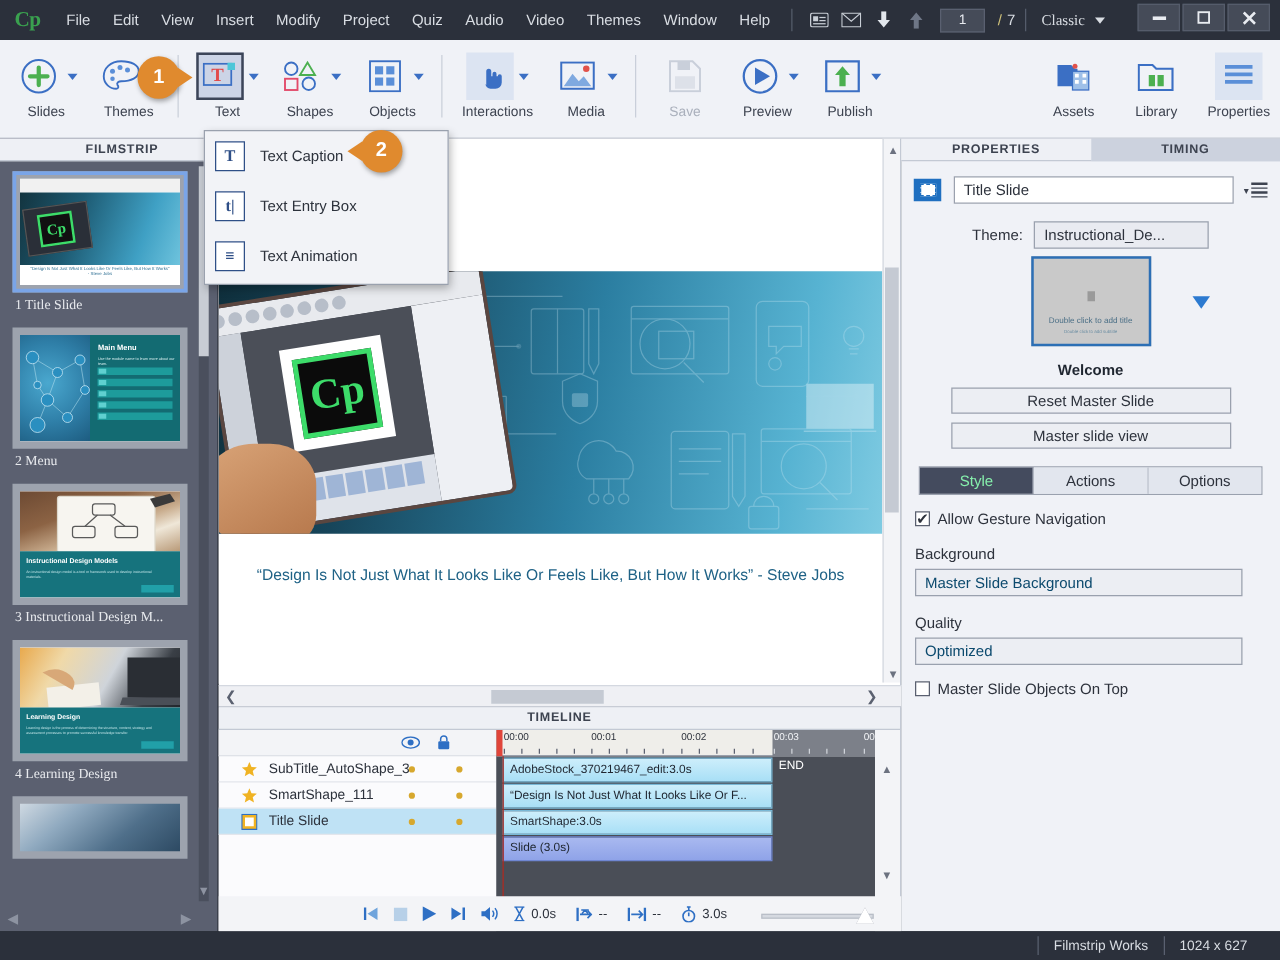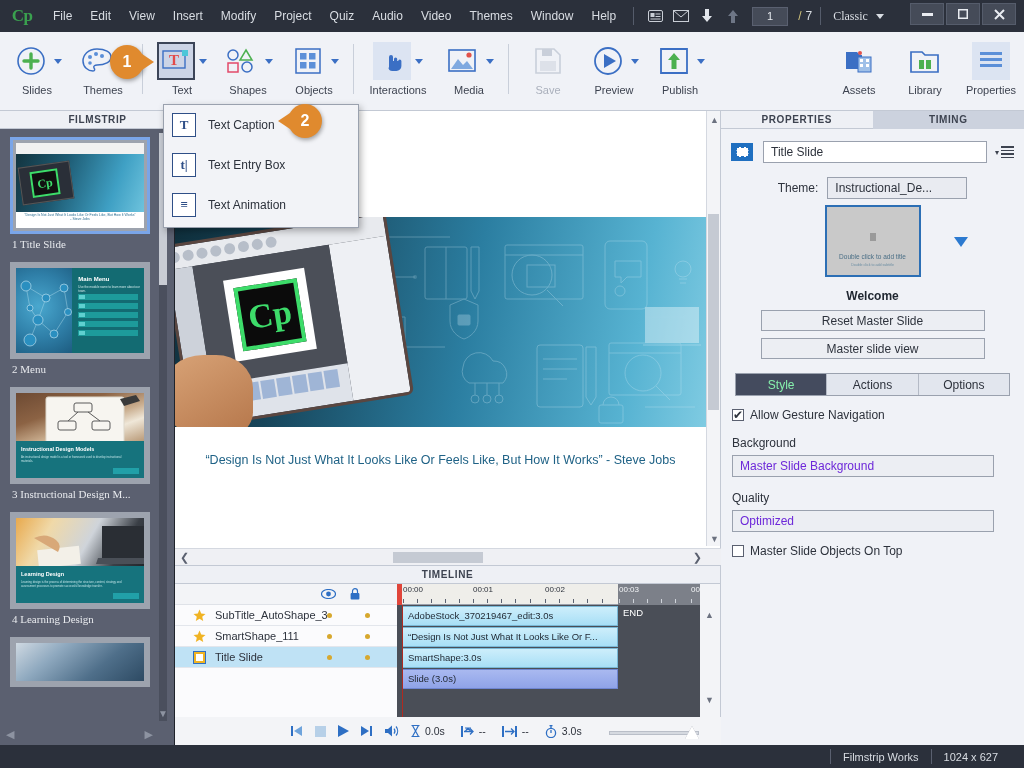--- a/index.html
+++ b/index.html
@@ -370,21 +370,21 @@
   .p-seg div.active { background: #444b5e; color: #86efac; }
   .p-check { display: flex; align-items: center; margin: 12px 0 0 11px; }
   .cbox {
     width: 12px; height: 12px; border: 1px solid #5a6070; background: #fff; margin-right: 6px;
     display: flex; align-items: center; justify-content: center; font-size: 10px; color: #1f2630;
   }
   .p-check span { font-size: 12px; color: #2d323c; }
   .p-fieldlabel { font-size: 12px; color: #2d323c; margin: 14px 0 5px 11px; }
   .p-widesel {
     width: 262px; height: 22px; margin-left: 11px; background: #eceef3; border: 1px solid #9aa1ae;
-    font-size: 12px; color: #6d28d9; padding: 0 7px; line-height: 20px; position: relative;
+    font-size: 12px; color: #0c4a6e; padding: 0 7px; line-height: 20px; position: relative;
   }
 
   
   .statusbar {
     position: absolute; left: 0; bottom: 0; width: 1024px; height: 23px;
     background: #2b303b; display: flex; align-items: center; justify-content: flex-end;
     color: #d9dde3; font-size: 11px;
   }
   .sb-sep { width: 1px; height: 15px; background: #5a6070; margin: 0 12px; }
   .sb-item { white-space: nowrap; }

